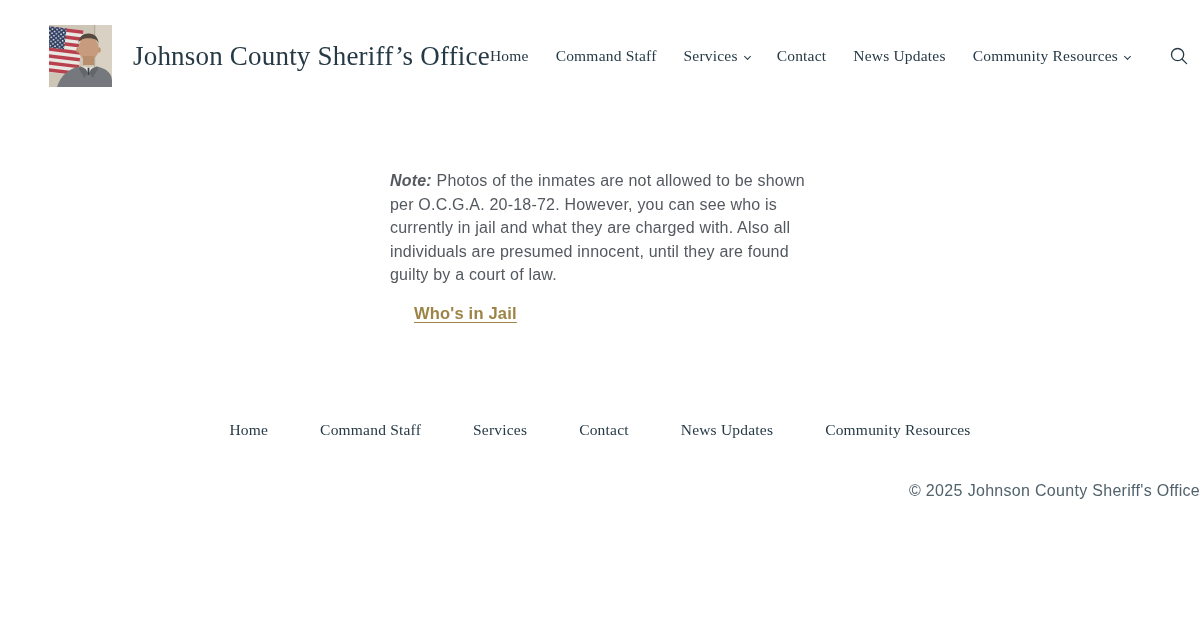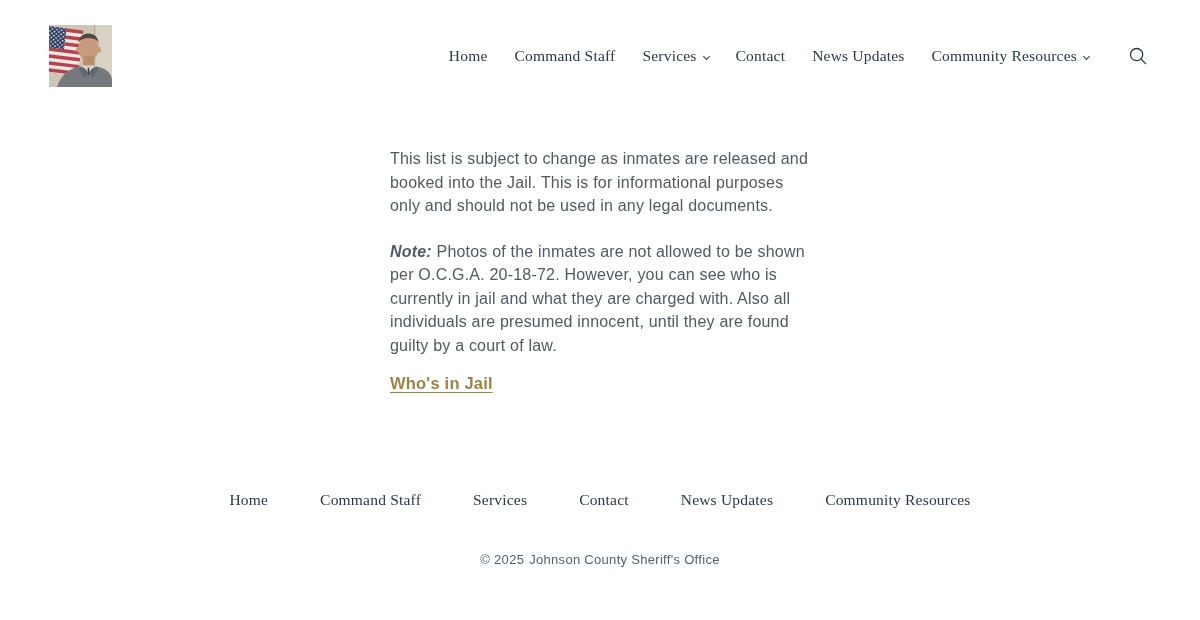--- a/index.html
+++ b/index.html
@@ -75,21 +75,21 @@
     padding-top: 60px;
   }
   .body-text {
     font-size: 16px;
     line-height: 23.5px;
     color: #54595f;
     letter-spacing: 0.2px;
   }
   .note-para { margin-top: 22px; }
   .note-label { font-weight: 700; }
-  .link-para { margin-top: 17px; }
+  .link-para { margin-top: 17px; margin-left: 24px; }
   .jail-link {
     font-size: 16.5px;
     font-weight: 700;
     color: #9d8446;
     text-decoration: underline;
     text-underline-offset: 3px;
     letter-spacing: 0.2px;
     cursor: pointer;
   }
 
@@ -105,22 +105,22 @@
     font-family: "Liberation Serif", "DejaVu Serif", serif;
     font-size: 15.5px;
     color: #263a46;
     text-decoration: none;
     letter-spacing: 0.2px;
     white-space: nowrap;
     cursor: pointer;
   }
   .copyright {
     margin-top: 43px;
-    text-align: center;
-    font-size: 13px;
+    text-align: right;
+    font-size: 16px;
     color: #51626c;
     letter-spacing: 0.3px;
   }
   .copyright .sep { display: inline-block; width: 5px; }
 </style>
 </head>
 <body>
 
 <header class="site-header">
   <div class="brand">
@@ -152,40 +152,40 @@
         <ellipse cx="39.5" cy="23.5" rx="10.3" ry="11.5" fill="#c79b7d"></ellipse>
         <path d="M29.2 20.5 C29.2 12 33.7 8.5 39.5 8.5 C45.3 8.5 49.8 12 49.8 20.5 C49.8 15.5 46.3 13.2 39.5 13.2 C32.7 13.2 29.2 15.5 29.2 20.5 Z" fill="#55483e"></path>
         <rect x="34" y="31" width="11" height="9" fill="#b98e6c"></rect>
         <path d="M8 62 C12 50 20 43.5 31 41.5 L39.5 45.5 L48 41.5 C58 43.5 63 49 63 56 L63 62 Z" fill="#75787c"></path>
         <path d="M31 41.5 L39.5 45.5 L35.5 53 L30 44 Z" fill="#63666a"></path>
         <path d="M48 41.5 L39.5 45.5 L43.5 53 L49 44 Z" fill="#63666a"></path>
         <path d="M34.5 40.5 L39.5 48.5 L44.5 40.5 L42 42.3 L37 42.3 Z" fill="#e8e4de"></path>
         <path d="M38.6 42.8 L40.4 42.8 L40.3 50 L38.7 50 Z" fill="#394049"></path>
       </svg>
     </div>
+    <h1 class="site-title">Johnson County Sheriff’s Office</h1>
   </div>
 
   <nav class="header-nav">
     <a class="nav-link" href="#"><span>Home</span></a>
     <a class="nav-link" href="#"><span>Command Staff</span></a>
     <a class="nav-link" href="#"><span>Services</span><span class="chev"></span></a>
     <a class="nav-link" href="#"><span>Contact</span></a>
     <a class="nav-link" href="#"><span>News Updates</span></a>
     <a class="nav-link" href="#"><span>Community Resources</span><span class="chev"></span></a>
     <button class="search-btn">
       <svg width="20" height="20" viewBox="0 0 20 20">
         <circle cx="8.6" cy="8.6" r="6.1" fill="none" stroke="currentColor" stroke-width="1.3"></circle>
         <line x1="13.2" y1="13.2" x2="17.6" y2="17.6" stroke="currentColor" stroke-width="1.3" stroke-linecap="round"></line>
       </svg>
     </button>
   </nav>
 </header>
 
 <main class="main-content">
-  <p class="body-text">This list is subject to change as inmates are released and booked into the Jail. This is for informational purposes only and should not be used in any legal documents.</p>
   <p class="body-text note-para">
     <em class="note-label">Note:</em>
     <span>Photos of the inmates are not allowed to be shown per O.C.G.A. 20-18-72. However, you can see who is currently in jail and what they are charged with. Also all individuals are presumed innocent, until they are found guilty by a court of law.</span>
   </p>
   <p class="link-para">
     <a class="jail-link" href="#">Who's in Jail</a>
   </p>
 </main>
 
 <footer class="site-footer">

